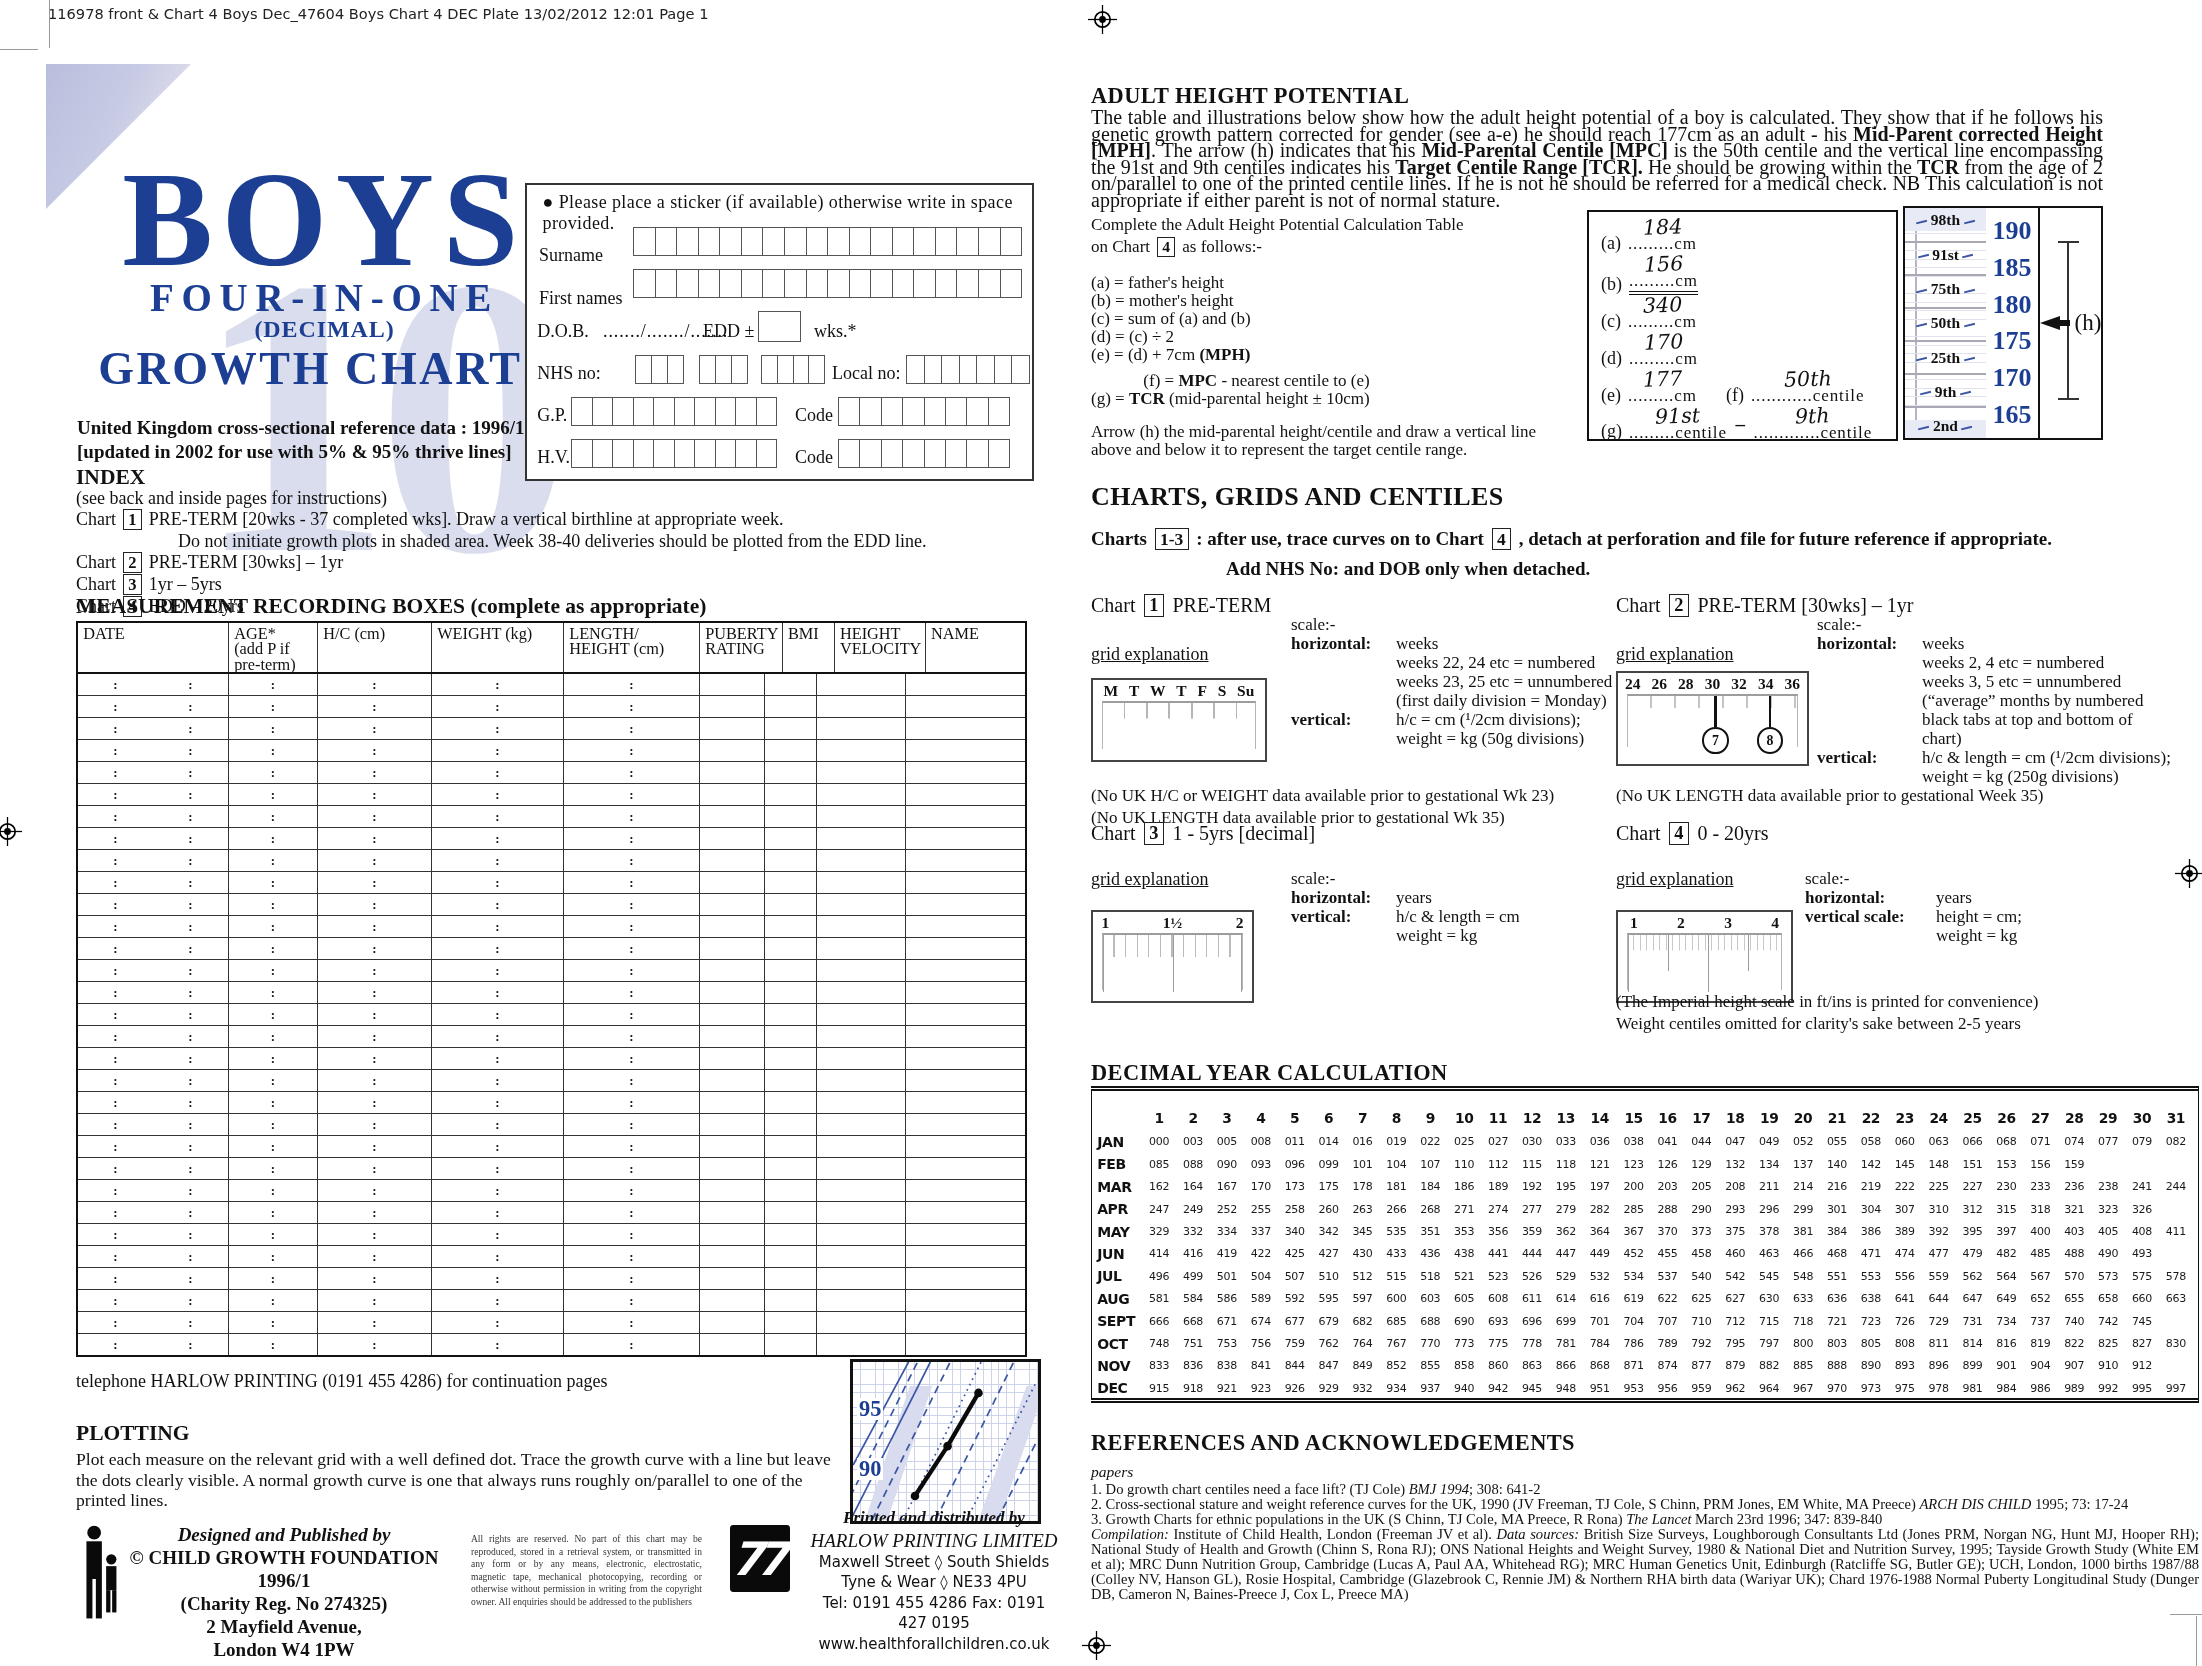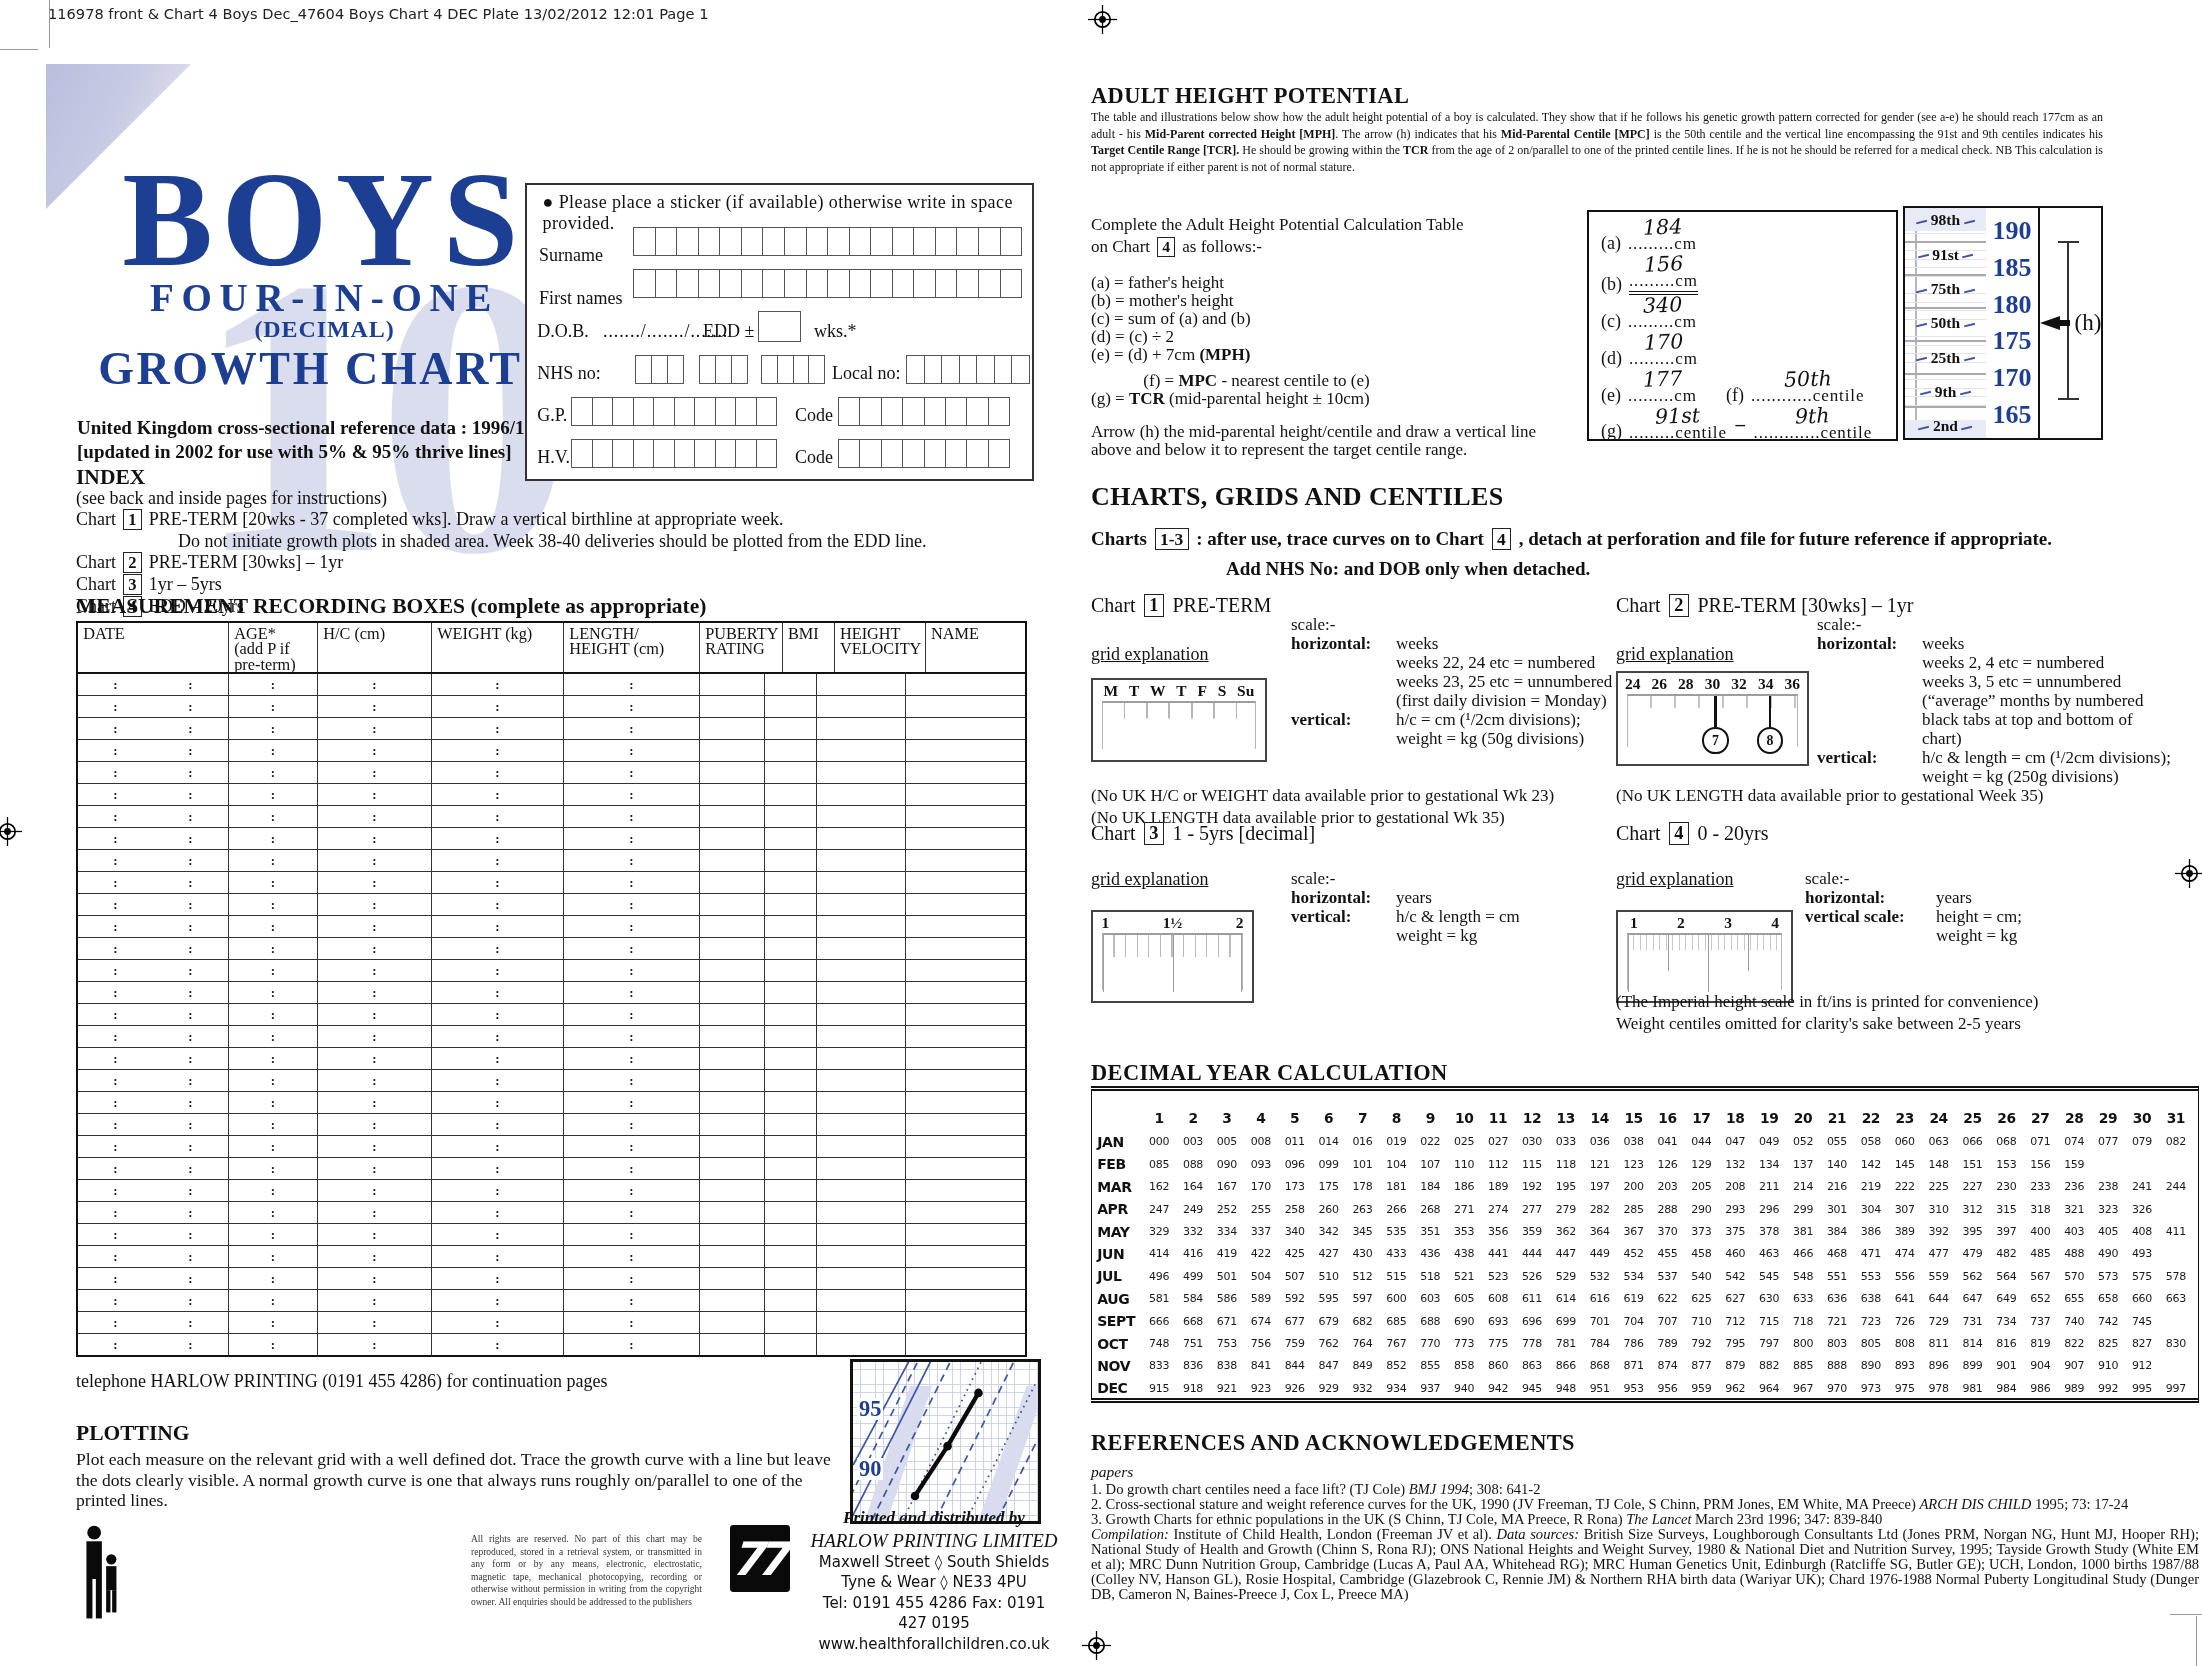--- a/index.html
+++ b/index.html
@@ -82,21 +82,21 @@
      display:flex;align-items:center;justify-content:center;}
   .hlogo span{color:#fff;font-style:italic;font-weight:bold;font-size:46px;letter-spacing:-6.9px;
      font-family:"DejaVu Sans",sans-serif;transform:skewX(-6deg);line-height:1;}
   .harlow{position:absolute;left:809px;top:1507px;width:250px;text-align:center;}
   .harlow .l1{font-size:17px;font-weight:bold;font-style:italic;line-height:21.5px;}
   .harlow .l2{font-size:19px;font-style:italic;line-height:23px;}
   .harlow .l3{font-family:"DejaVu Sans",sans-serif;font-size:15px;line-height:20.6px;}
 
   
   .ahp-h{position:absolute;left:1091px;top:83px;font-size:22.4px;font-weight:bold;letter-spacing:0.4px;}
-  .ahp-p{position:absolute;left:1091px;top:109px;width:1012px;font-size:12px;line-height:16.6px;text-align:justify;}
+  .ahp-p{position:absolute;left:1091px;top:109px;width:1012px;font-size:20px;line-height:16.6px;text-align:justify;}
   .ahp-c1{position:absolute;left:1091px;top:215px;font-size:17px;}
   .ahp-c2{position:absolute;left:1091px;top:237px;font-size:17px;display:flex;align-items:center;gap:6.9px;}
   .defs{position:absolute;left:1091px;font-size:17px;line-height:18px;}
   .arrow-note{position:absolute;left:1091px;top:387px;width:447px;font-size:17px;line-height:17.6px;}
 
   
   .calcbox{position:absolute;left:1587px;top:210px;width:311px;height:231px;border:2.6px solid #111;background:#fff;
     display:flex;flex-direction:column;justify-content:space-around;padding:5.2px 12px;}
   .calcrow{display:flex;align-items:flex-end;gap:6.9px;}
   .clbl{font-size:18px;}
@@ -1133,20 +1133,27 @@
         <circle cx="13" cy="9" r="8"></circle>
         <rect x="4" y="19" width="18" height="44"></rect>
         <rect x="4" y="63" width="7" height="46"></rect>
         <rect x="15" y="63" width="7" height="46"></rect>
         <circle cx="33" cy="40" r="6"></circle>
         <rect x="27" y="48" width="12" height="28"></rect>
         <rect x="27" y="76" width="5" height="26"></rect>
         <rect x="34" y="76" width="5" height="26"></rect>
       </g>
     </svg>
+  </div>
+  <div class="cgf-block" data-name="publisher-block">
+    <div class="it" data-name="designed-by-line">Designed and Published by</div>
+    <div data-name="cgf-name">© CHILD GROWTH FOUNDATION 1996/1</div>
+    <div data-name="cgf-charity">(Charity Reg. No 274325)</div>
+    <div data-name="cgf-address1">2 Mayfield Avenue,</div>
+    <div data-name="cgf-address2">London W4 1PW</div>
   </div>
   <div class="rights" data-name="copyright-notice">All rights are reserved. No part of this chart may be reproduced, stored in a retrieval system, or transmitted in any form or by any means, electronic, electrostatic, magnetic tape, mechanical photocopying, recording or otherwise without permission in writing from the copyright owner. All enquiries should be addressed to the publishers</div>
   <div class="hlogo" data-name="harlow-printing-logo">
       <span>77</span>
     </div>
   <div class="harlow" data-name="printer-block">
     <div class="l1" data-name="printed-by-line">Printed and distributed by</div>
     <div class="l2" data-name="printer-name">HARLOW PRINTING LIMITED</div>
     <div class="l3" data-name="printer-address1">Maxwell Street  ◊  South Shields</div>
     <div class="l3" data-name="printer-address2">Tyne &amp; Wear  ◊  NE33 4PU</div>

